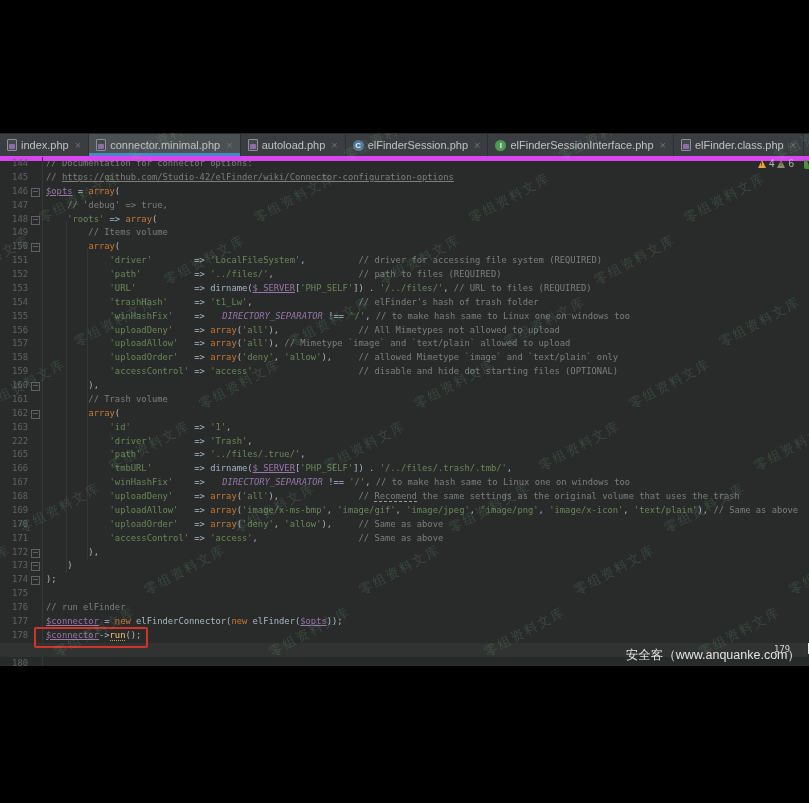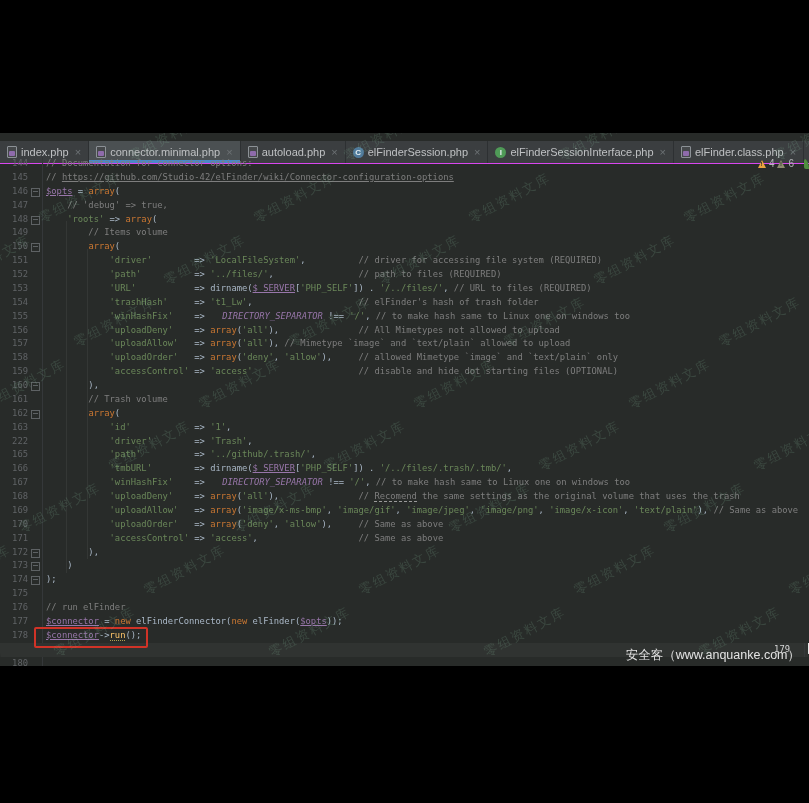--- a/index.html
+++ b/index.html
@@ -1,20 +1,20 @@
 <!DOCTYPE html>
 <html><head>
 <meta charset="utf-8">
 <style>
   html,body{margin:0;padding:0;background:#000;}
   .screen{position:relative;width:809px;height:803px;background:#000;overflow:hidden;font-family:"Liberation Sans",sans-serif;}
   .letterbox{position:absolute;left:0;width:809px;background:#000;}
   .ide{position:absolute;top:133px;left:0;width:809px;height:533px;background:#282b29;overflow:hidden;}
   
-  .tabbar{position:absolute;top:8px;left:0;right:0;height:22px;background:#3b3e40;display:flex;overflow:hidden;border-bottom:1px solid #d946ef;}
+  .tabbar{position:absolute;top:1px;left:0;right:0;height:22px;background:#3b3e40;display:flex;overflow:hidden;border-bottom:5px solid #d946ef;}
   .tab{flex:none;display:flex;align-items:center;gap:4px;padding:0 7px;border-right:1px solid #2d3032;color:#bfc1c3;font-size:11px;position:relative;white-space:nowrap;}
   .tab.active{background:#4b5052;}
   .tab.active::after{content:"";position:absolute;left:0;right:0;bottom:0;height:3px;background:#4a88c7;}
   .tclose{color:#6d7275;font-size:11px;margin-left:2px;}
   .fico{width:11px;height:11px;border-radius:50%;font:bold 8px/11px "Liberation Sans",sans-serif;text-align:center;color:#e6eef2;flex:none;}
   .fico.class{background:#507a9b;}
   .fico.interface{background:#4f9a57;}
   .fico.php{border-radius:1px;background:#45484a;border:1px solid #8c9196;width:8px;height:10px;position:relative;color:transparent;}
   .fico.php::after{content:"";position:absolute;left:1px;right:1px;top:4px;bottom:1px;background:#8e6bab;border-radius:1px;}
   
@@ -108,21 +108,21 @@
           <div class="crow"><span class="ln">155</span><span class="fold"></span><span class="ctext"><span class="t-d">            </span><span class="t-s">'winHashFix'</span><span class="t-d">    =&gt; </span><span class="t-o">DIRECTORY_SEPARATOR</span><span class="t-d"> !== </span><span class="t-s">'/'</span><span class="t-d">, </span><span class="t-c">// to make hash same to Linux one on windows too</span></span></div>
           <div class="crow"><span class="ln">156</span><span class="fold"></span><span class="ctext"><span class="t-d">            </span><span class="t-s">'uploadDeny'</span><span class="t-d">    =&gt; </span><span class="t-k">array</span><span class="t-d">(</span><span class="t-s">'all'</span><span class="t-d">),               </span><span class="t-c">// All Mimetypes not allowed to upload</span></span></div>
           <div class="crow"><span class="ln">157</span><span class="fold"></span><span class="ctext"><span class="t-d">            </span><span class="t-s">'uploadAllow'</span><span class="t-d">   =&gt; </span><span class="t-k">array</span><span class="t-d">(</span><span class="t-s">'all'</span><span class="t-d">), </span><span class="t-c">// Mimetype `image` and `text/plain` allowed to upload</span></span></div>
           <div class="crow"><span class="ln">158</span><span class="fold"></span><span class="ctext"><span class="t-d">            </span><span class="t-s">'uploadOrder'</span><span class="t-d">   =&gt; </span><span class="t-k">array</span><span class="t-d">(</span><span class="t-s">'deny'</span><span class="t-d">, </span><span class="t-s">'allow'</span><span class="t-d">),     </span><span class="t-c">// allowed Mimetype `image` and `text/plain` only</span></span></div>
           <div class="crow"><span class="ln">159</span><span class="fold"></span><span class="ctext"><span class="t-d">            </span><span class="t-s">'accessControl'</span><span class="t-d"> =&gt; </span><span class="t-s">'access'</span><span class="t-d">                    </span><span class="t-c">// disable and hide dot starting files (OPTIONAL)</span></span></div>
           <div class="crow"><span class="ln">160</span><span class="fold"><span class="fold-box"></span></span><span class="ctext"><span class="t-d">        ),</span></span></div>
           <div class="crow"><span class="ln">161</span><span class="fold"></span><span class="ctext"><span class="t-c">        // Trash volume</span></span></div>
           <div class="crow"><span class="ln">162</span><span class="fold"><span class="fold-box"></span></span><span class="ctext"><span class="t-d">        </span><span class="t-k">array</span><span class="t-d">(</span></span></div>
           <div class="crow"><span class="ln">163</span><span class="fold"></span><span class="ctext"><span class="t-d">            </span><span class="t-s">'id'</span><span class="t-d">            =&gt; </span><span class="t-s">'1'</span><span class="t-d">,</span></span></div>
           <div class="crow"><span class="ln">222</span><span class="fold"></span><span class="ctext"><span class="t-d">            </span><span class="t-s">'driver'</span><span class="t-d">        =&gt; </span><span class="t-s">'Trash'</span><span class="t-d">,</span></span></div>
-          <div class="crow"><span class="ln">165</span><span class="fold"></span><span class="ctext"><span class="t-d">            </span><span class="t-s">'path'</span><span class="t-d">          =&gt; </span><span class="t-s">'../github/.trash/'</span><span class="t-d">,</span></span></div>
+          <div class="crow"><span class="ln">165</span><span class="fold"></span><span class="ctext"><span class="t-d">            </span><span class="t-s">'path'</span><span class="t-d">          =&gt; </span><span class="t-s">'../files/.true/'</span><span class="t-d">,</span></span></div>
           <div class="crow"><span class="ln">166</span><span class="fold"></span><span class="ctext"><span class="t-d">            </span><span class="t-s">'tmbURL'</span><span class="t-d">        =&gt; dirname(</span><span class="t-v">$_SERVER</span><span class="t-d">[</span><span class="t-s">'PHP_SELF'</span><span class="t-d">]) . </span><span class="t-s">'/../files/.trash/.tmb/'</span><span class="t-d">,</span></span></div>
           <div class="crow"><span class="ln">167</span><span class="fold"></span><span class="ctext"><span class="t-d">            </span><span class="t-s">'winHashFix'</span><span class="t-d">    =&gt; </span><span class="t-o">DIRECTORY_SEPARATOR</span><span class="t-d"> !== </span><span class="t-s">'/'</span><span class="t-d">, </span><span class="t-c">// to make hash same to Linux one on windows too</span></span></div>
           <div class="crow"><span class="ln">168</span><span class="fold"></span><span class="ctext"><span class="t-d">            </span><span class="t-s">'uploadDeny'</span><span class="t-d">    =&gt; </span><span class="t-k">array</span><span class="t-d">(</span><span class="t-s">'all'</span><span class="t-d">),               </span><span class="t-c">// </span><span class="t-cu">Recomend</span><span class="t-c"> the same settings as the original volume that uses the trash</span></span></div>
           <div class="crow"><span class="ln">169</span><span class="fold"></span><span class="ctext"><span class="t-d">            </span><span class="t-s">'uploadAllow'</span><span class="t-d">   =&gt; </span><span class="t-k">array</span><span class="t-d">(</span><span class="t-s">'image/x-ms-bmp'</span><span class="t-d">, </span><span class="t-s">'image/gif'</span><span class="t-d">, </span><span class="t-s">'image/jpeg'</span><span class="t-d">, </span><span class="t-s">'image/png'</span><span class="t-d">, </span><span class="t-s">'image/x-icon'</span><span class="t-d">, </span><span class="t-s">'text/plain'</span><span class="t-d">), </span><span class="t-c">// Same as above</span></span></div>
           <div class="crow"><span class="ln">170</span><span class="fold"></span><span class="ctext"><span class="t-d">            </span><span class="t-s">'uploadOrder'</span><span class="t-d">   =&gt; </span><span class="t-k">array</span><span class="t-d">(</span><span class="t-s">'deny'</span><span class="t-d">, </span><span class="t-s">'allow'</span><span class="t-d">),     </span><span class="t-c">// Same as above</span></span></div>
           <div class="crow"><span class="ln">171</span><span class="fold"></span><span class="ctext"><span class="t-d">            </span><span class="t-s">'accessControl'</span><span class="t-d"> =&gt; </span><span class="t-s">'access'</span><span class="t-d">,                   </span><span class="t-c">// Same as above</span></span></div>
           <div class="crow"><span class="ln">172</span><span class="fold"><span class="fold-box"></span></span><span class="ctext"><span class="t-d">        ),</span></span></div>
           <div class="crow"><span class="ln">173</span><span class="fold"><span class="fold-box"></span></span><span class="ctext"><span class="t-d">    )</span></span></div>
           <div class="crow"><span class="ln">174</span><span class="fold"><span class="fold-box"></span></span><span class="ctext"><span class="t-d">);</span></span></div>
           <div class="crow"><span class="ln">175</span><span class="fold"></span><span class="ctext"></span></div>

